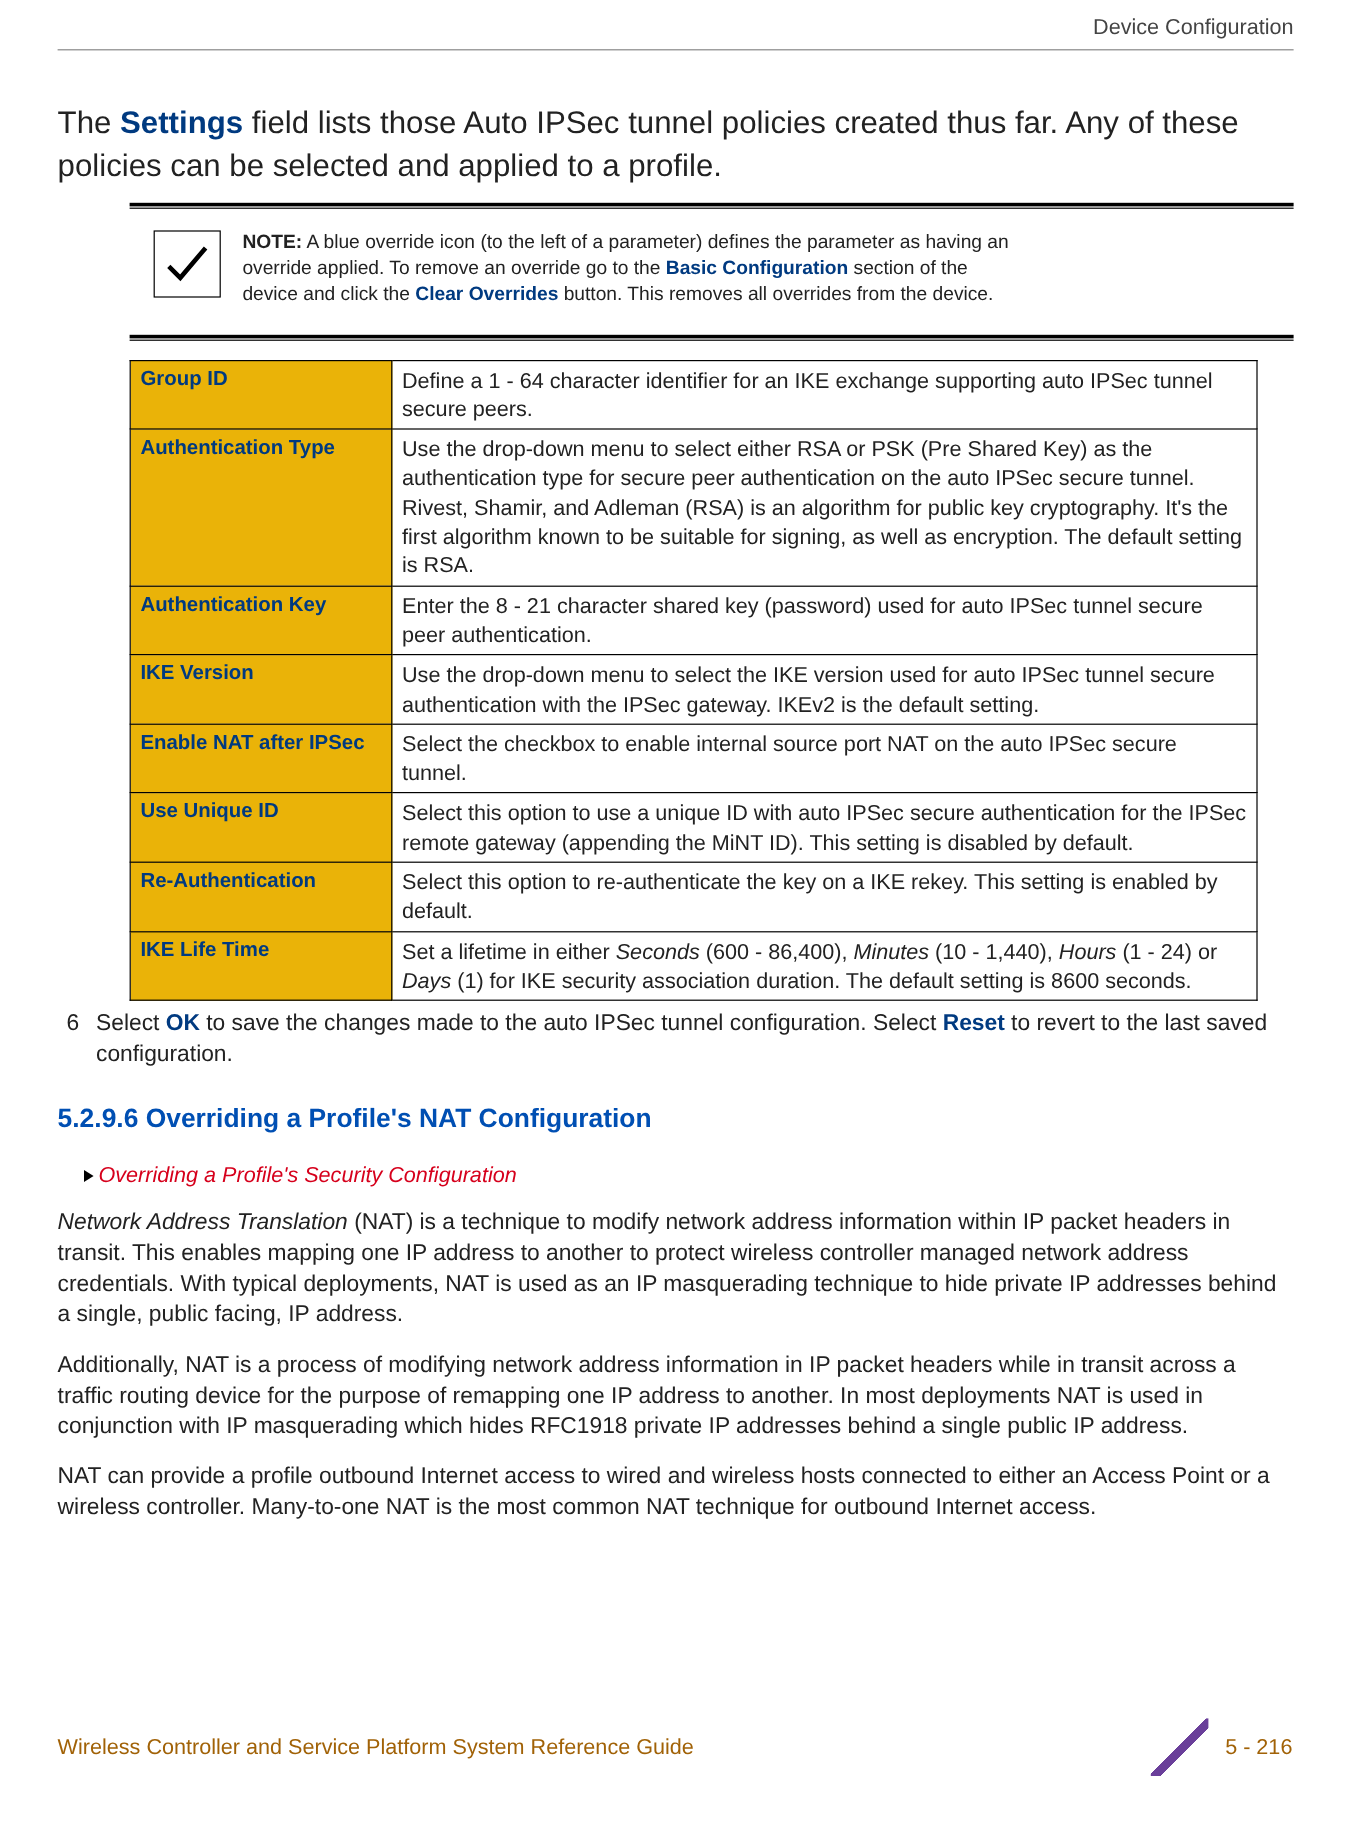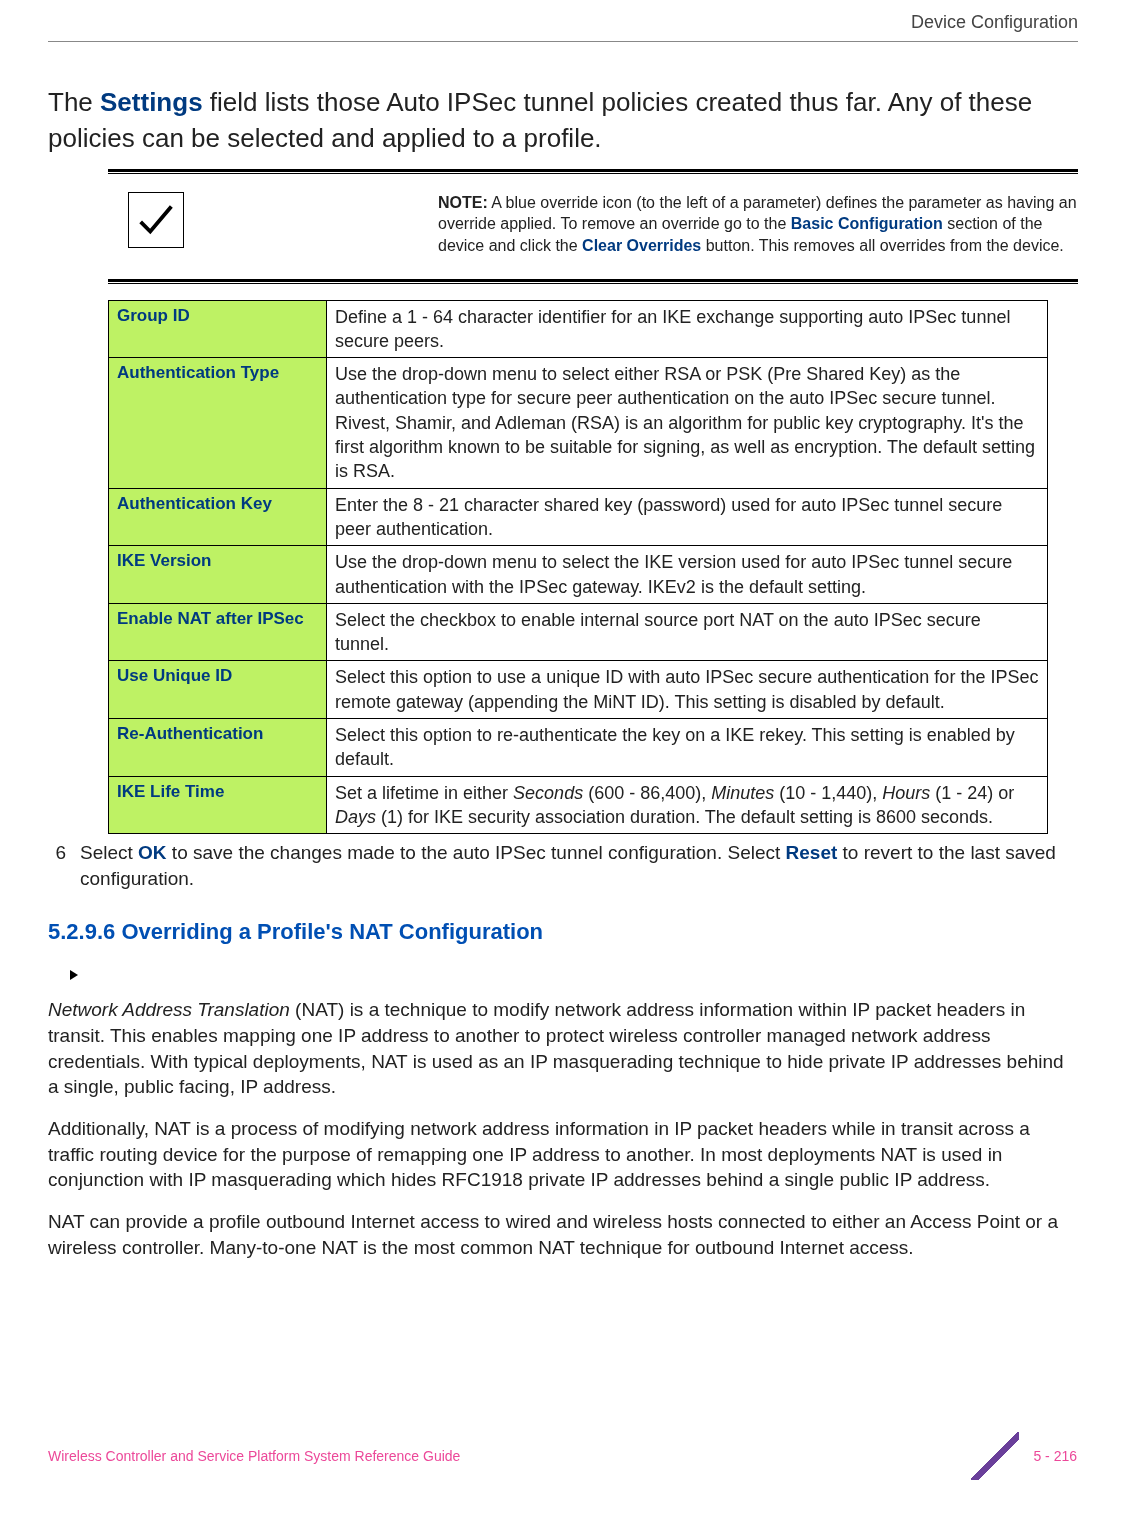--- a/index.html
+++ b/index.html
@@ -37,21 +37,20 @@
     border-top: 3px solid #000;
     border-bottom: 1px solid #000;
     height: 5px;
     margin: 4px 0 18px 60px;
   }
   .note-wrap {
     display: flex;
     align-items: flex-start;
     padding-left: 80px;
     gap: 18px;
-    justify-content: space-between;
   }
   .note-icon {
     width: 56px;
     height: 56px;
     border: 1.5px solid #000;
     position: relative;
     flex: none;
   }
   .note-icon svg { position: absolute; inset: 4px; }
   .note-text {
@@ -72,21 +71,21 @@
     border-collapse: collapse;
     font-size: 18px;
     line-height: 1.35;
   }
   table.params td {
     border: 1px solid #000;
     padding: 4px 8px;
     vertical-align: top;
   }
   table.params td.label {
-    background: #bef264;
+    background: #eab308;
     color: #003a80;
     font-weight: 700;
     width: 218px;
     font-size: 17px;
   }
   table.params td.desc span.it { font-style: italic; }
   .step {
     display: flex;
     gap: 14px;
     font-size: 19px;
@@ -120,22 +119,22 @@
     font-weight: 300;
   }
   p.body em { font-style: italic; }
   .footer {
     position: absolute;
     bottom: 38px;
     left: 48px;
     right: 48px;
     display: flex;
     align-items: center;
-    font-size: 14px;
-    color: #ec4899;
+    font-size: 18px;
+    color: #a16207;
     font-weight: 300;
     justify-content: space-between;
   }
   .footer .title { flex: 1; }
   .footer .mark {
     width: 48px;
     height: 48px;
     position: relative;
     margin: 0 14px;
   }
@@ -219,20 +218,21 @@
     <div class="txt">
       <span>Select </span><b>OK</b><span> to save the changes made to the auto IPSec tunnel configuration. Select </span><b>Reset</b><span> to revert to the last saved configuration.</span>
     </div>
   </div>
 
   <h2 class="sec">5.2.9.6 Overriding a Profile's NAT Configuration</h2>
   <div class="crumb">
     <svg width="12" height="12" viewBox="0 0 12 12">
         <path d="M2 1 L10 6 L2 11 Z" fill="#000"></path>
       </svg>
+    <span>Overriding a Profile's Security Configuration</span>
   </div>
 
   <p class="body">
     <em>Network Address Translation</em><span> (NAT) is a technique to modify network address information within IP packet headers in transit. This enables mapping one IP address to another to protect wireless controller managed network address credentials. With typical deployments, NAT is used as an IP masquerading technique to hide private IP addresses behind a single, public facing, IP address.</span>
   </p>
   <p class="body">Additionally, NAT is a process of modifying network address information in IP packet headers while in transit across a traffic routing device for the purpose of remapping one IP address to another. In most deployments NAT is used in conjunction with IP masquerading which hides RFC1918 private IP addresses behind a single public IP address.</p>
   <p class="body">NAT can provide a profile outbound Internet access to wired and wireless hosts connected to either an Access Point or a wireless controller. Many-to-one NAT is the most common NAT technique for outbound Internet access.</p>
 
 </div>
 

